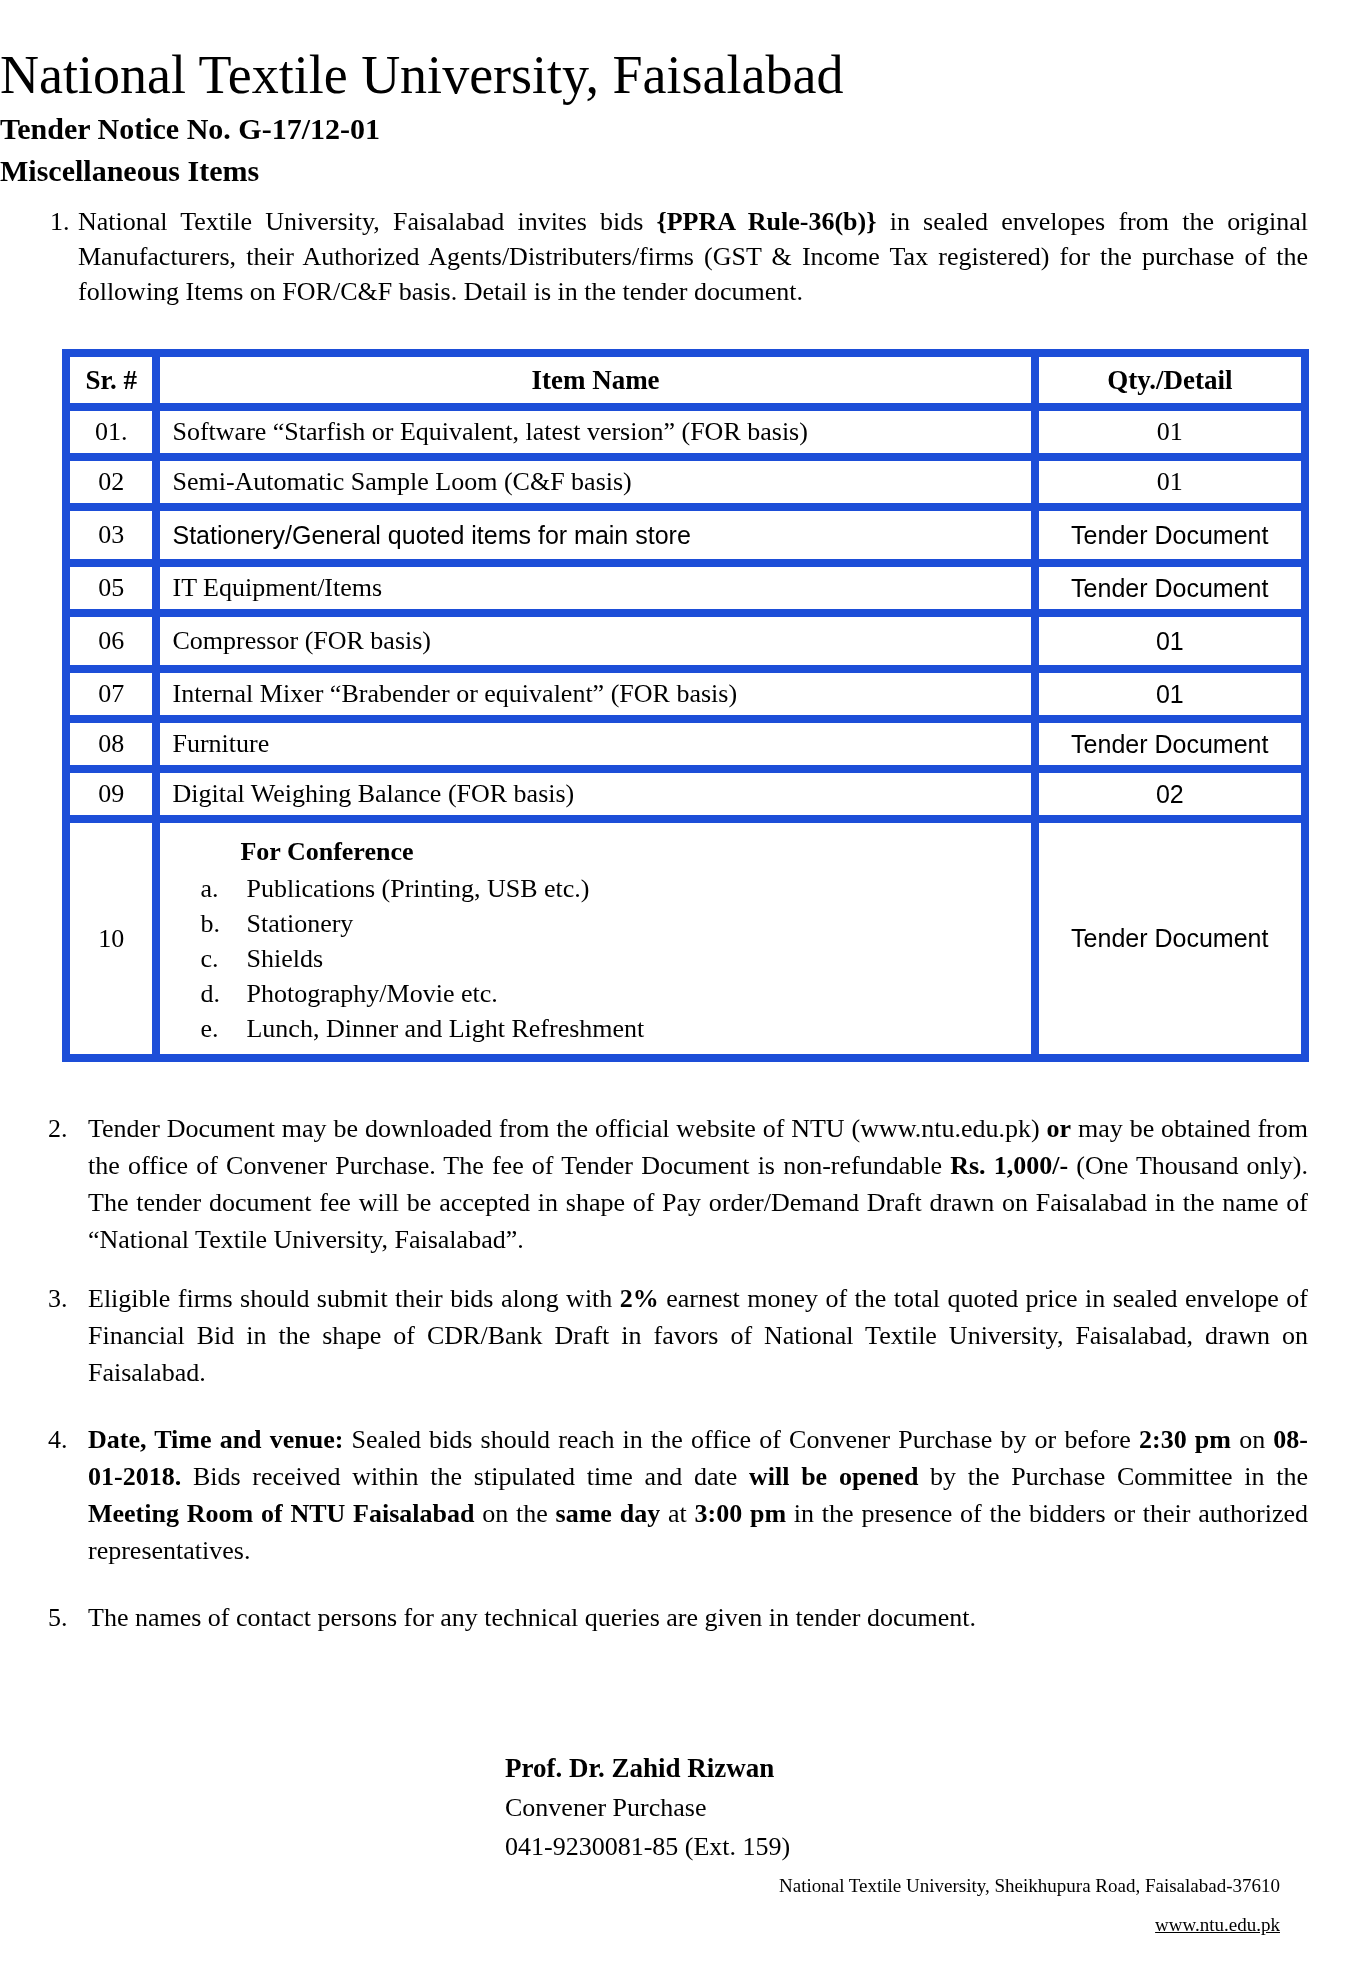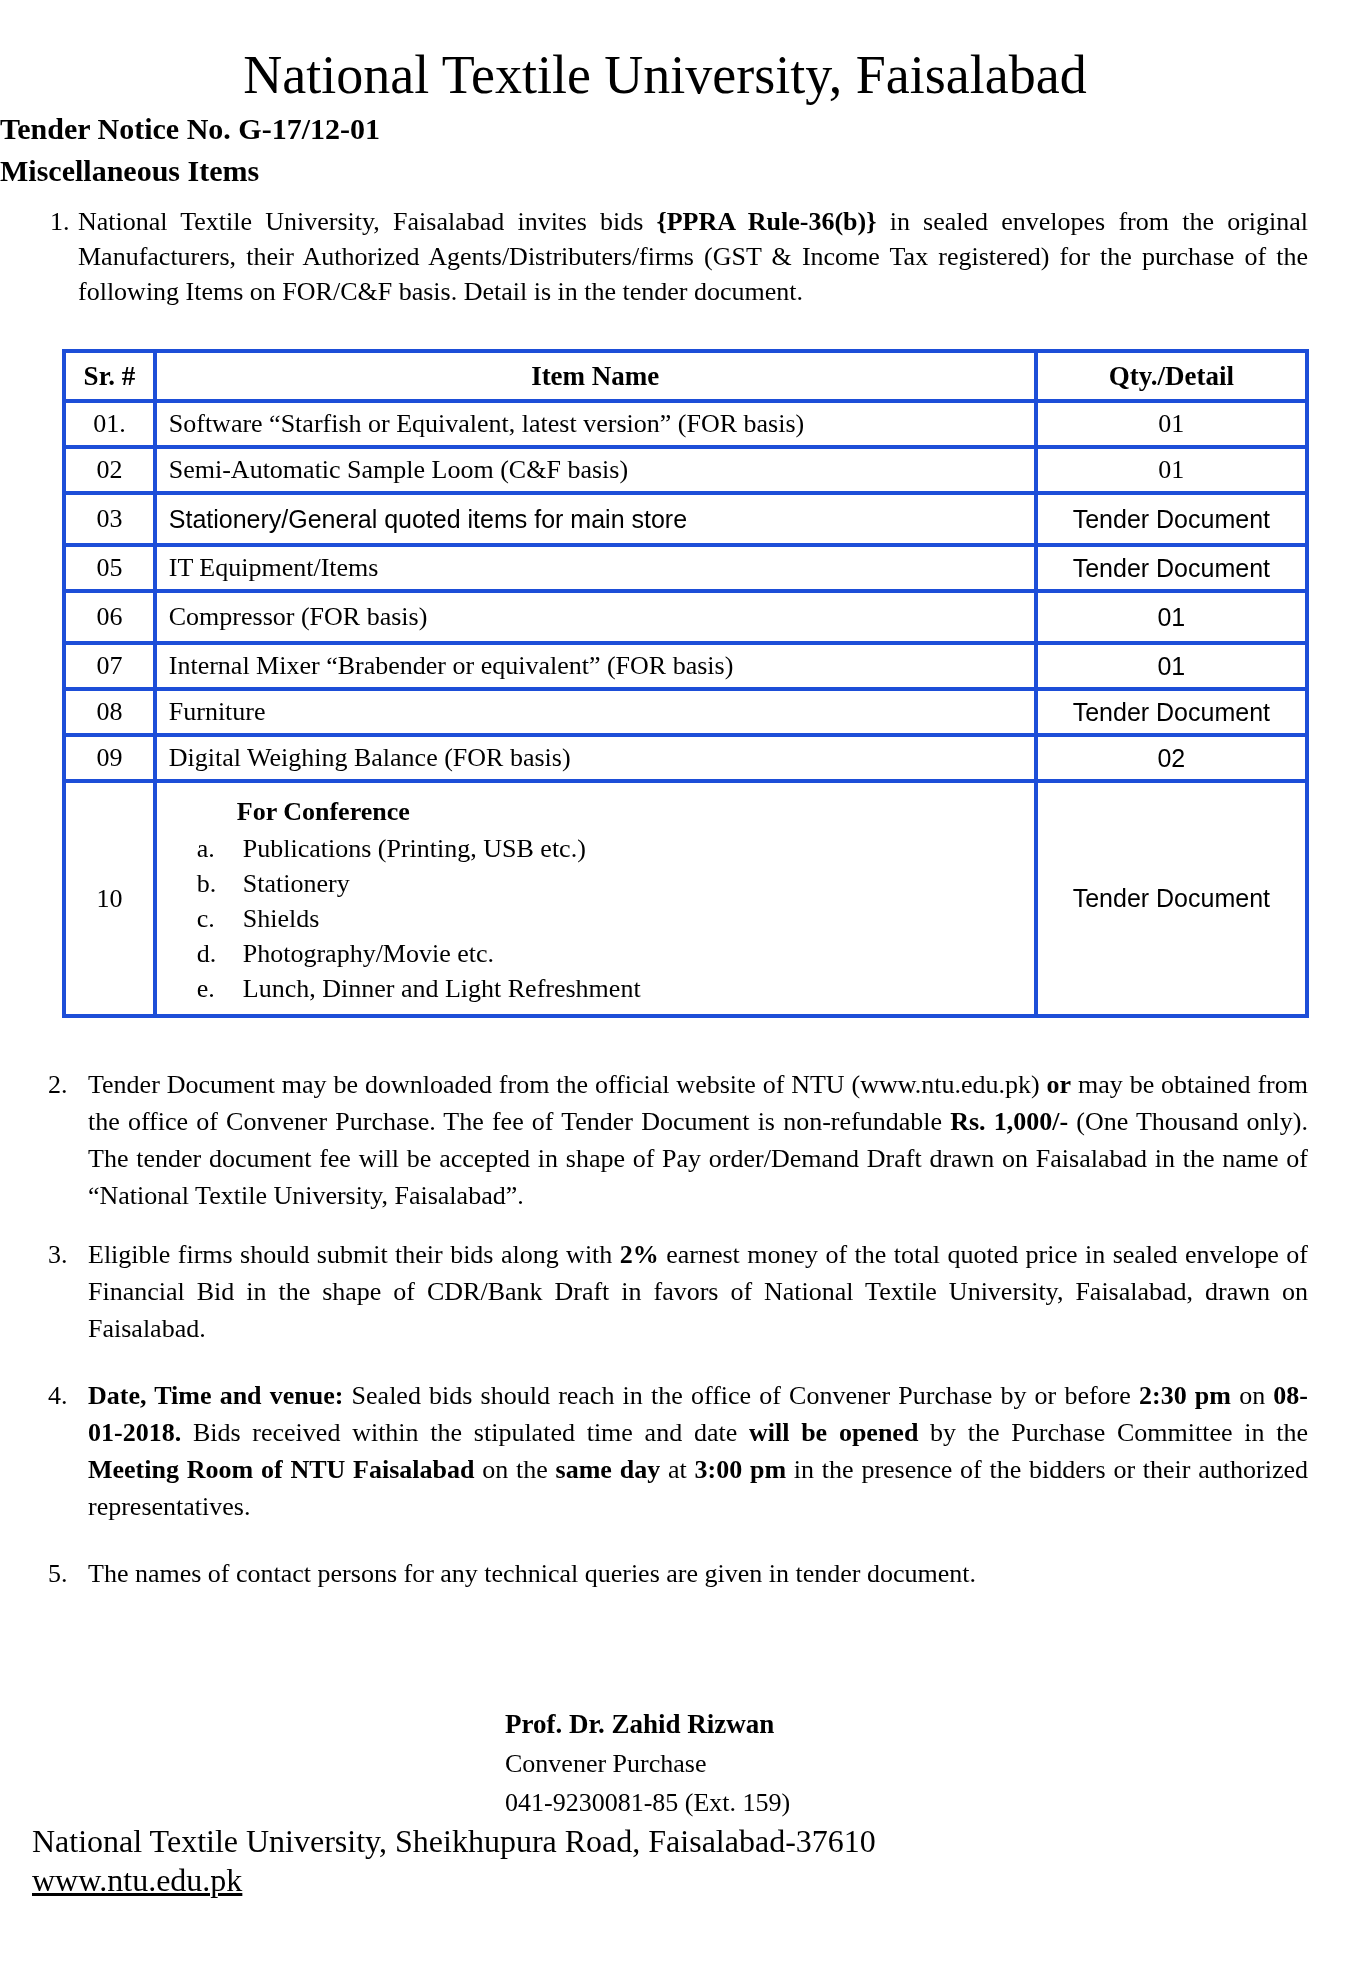--- a/index.html
+++ b/index.html
@@ -12,21 +12,20 @@
     position: relative;
     width: 1371px;
     height: 1962px;
     background: #ffffff;
     overflow: hidden;
   }
   .content { width: 1330px; }
 
   .title {
     margin-top: 46px;
-    text-align: center;
     font-size: 54px;
     line-height: 1.1;
   }
   .subtitle {
     text-align: left;
     font-size: 30px;
     font-weight: bold;
     line-height: 1.15;
     margin-top: 7px;
   }
@@ -49,21 +48,21 @@
   .para.last { text-align: left; }
 
   table.items {
     border-collapse: collapse;
     margin-left: 62px;
     margin-top: 40px;
     width: 1247px;
     table-layout: fixed;
   }
   table.items, table.items th, table.items td {
-    border: 4px solid #1d4ed8;
+    border: 8px solid #1d4ed8;
   }
   table.items { border: 3px solid #000000; }
   table.items th {
     border-bottom: 3px solid #000000;
     font-size: 27px;
     font-weight: bold;
     height: 44px;
     text-align: center;
   }
   table.items td { font-size: 26px; }
@@ -97,24 +96,23 @@
 
   .footer { margin-top: 113px; }
   .sig-block {
     margin-left: 505px;
     font-size: 26px;
     line-height: 39px;
   }
   .sig-name { font-weight: bold; font-size: 27px; }
   .footer-center {
     width: 1280px;
-    text-align: left;
-    font-size: 32px;
+    text-align: right;
+    font-size: 19px;
     line-height: 39px;
-    margin-left: 32px;
   }
   .footer-url { text-decoration: underline; }
 </style>
 </head>
 <body>
 
 <div class="page">
   <div class="content">
 
     <div class="title">National Textile University, Faisalabad</div>

